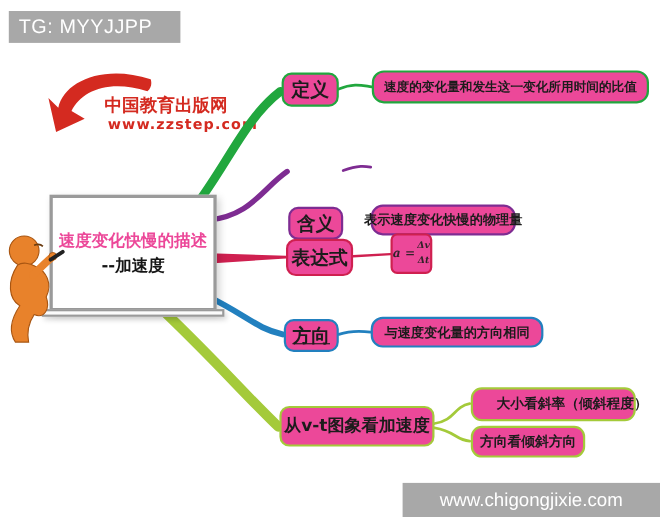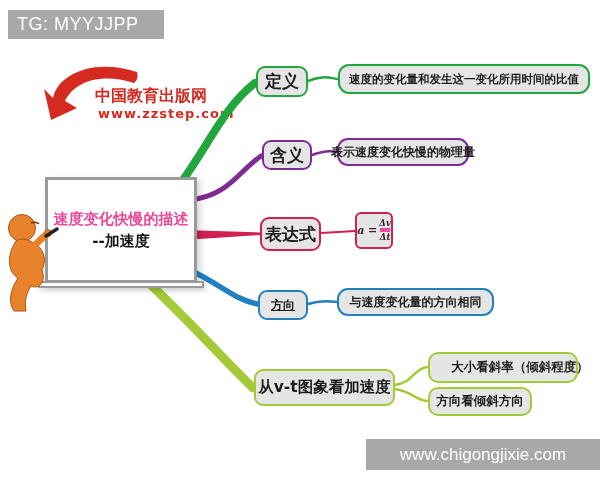--- a/index.html
+++ b/index.html
@@ -27,41 +27,41 @@
          box-shadow:3px 3px 7px rgba(0,0,0,0.18);
          display:flex;flex-direction:column;align-items:center;justify-content:center;}
   #board .t1{font-size:15px;font-weight:700;color:#ec4899;white-space:nowrap;}
   #board .t2{font-size:15px;font-weight:700;color:#151515;margin-top:3px;}
   #tray{left:38px;top:281px;width:166px;height:7px;background:#fbfbfb;
         border:2px solid #9a9a9a;box-sizing:border-box;
         box-shadow:2px 3px 5px rgba(0,0,0,0.15);}
   
   #figure{left:0;top:198px;width:64px;height:122px;}
   
-  .node{position:absolute;background:#e5e5e5;border:2.5px solid #000;border-radius:9px;
+  .node{position:absolute;background:#ec4899;border:2.5px solid #000;border-radius:9px;
         box-sizing:border-box;display:flex;align-items:center;justify-content:center;
         color:#1c1c1c;font-weight:600;white-space:nowrap;}
   .c-green{border-color:#21a73e;}
-  .c-purple{border-color:#7e2c92;}
+  .c-purple{border-color:#7e2c92;margin-top:48px;}
   .c-red{border-color:#cf2050;}
   .c-blue{border-color:#2280bf;}
   .c-lime{border-color:#a4ca3a;}
   #n-def   {left:256px;top:66px; width:52px; height:31px;font-size:17px;}
   #n-def-c {left:338px;top:64px; width:252px;height:30px;font-size:11.5px;border-radius:11px;border-width:2px;}
   #n-mean  {left:262px;top:140px;width:50px; height:30px;font-size:17px;}
   #n-mean-c{left:337px;top:138px;width:132px;height:28px;font-size:12px;border-radius:11px;border-width:2px;}
   #n-expr  {left:260px;top:217px;width:61px; height:34px;font-size:17px;}
   #n-formula{left:355px;top:212px;width:38px;height:37px;border-radius:6px;border-width:2px;
              flex-direction:row;gap:2px;font-weight:600;}
   #n-formula .lhs{font-size:11px;font-style:italic;font-family:"DejaVu Serif",serif;color:#33222a;}
   #n-formula .frac{display:inline-flex;flex-direction:column;align-items:center;
              font-size:8.5px;line-height:1.1;font-style:italic;
              font-family:"DejaVu Serif",serif;color:#33222a;}
   #n-formula .den{border-top:4px solid #ec4899;padding-top:1px;}
-  #n-dir   {left:258px;top:290px;width:50px; height:30px;font-size:12px;text-decoration:underline;}
+  #n-dir   {left:258px;top:290px;width:50px; height:30px;font-size:17px;text-decoration:underline;}
   #n-dir-c {left:337px;top:288px;width:157px;height:28px;font-size:12px;border-radius:11px;border-width:2px;}
   #n-vt    {left:254px;top:369px;width:141px;height:37px;font-size:15.5px;}
   #n-vt-c1 {left:428px;top:352px;width:150px;height:31px;font-size:12.5px;border-radius:10px;border-width:2px;padding-left:34px;}
   #n-vt-c2 {left:428px;top:387px;width:104px;height:29px;font-size:12.5px;border-radius:10px;border-width:2px;}
 </style>
 </head>
 <body>
 
 <div id="canvas">
 

